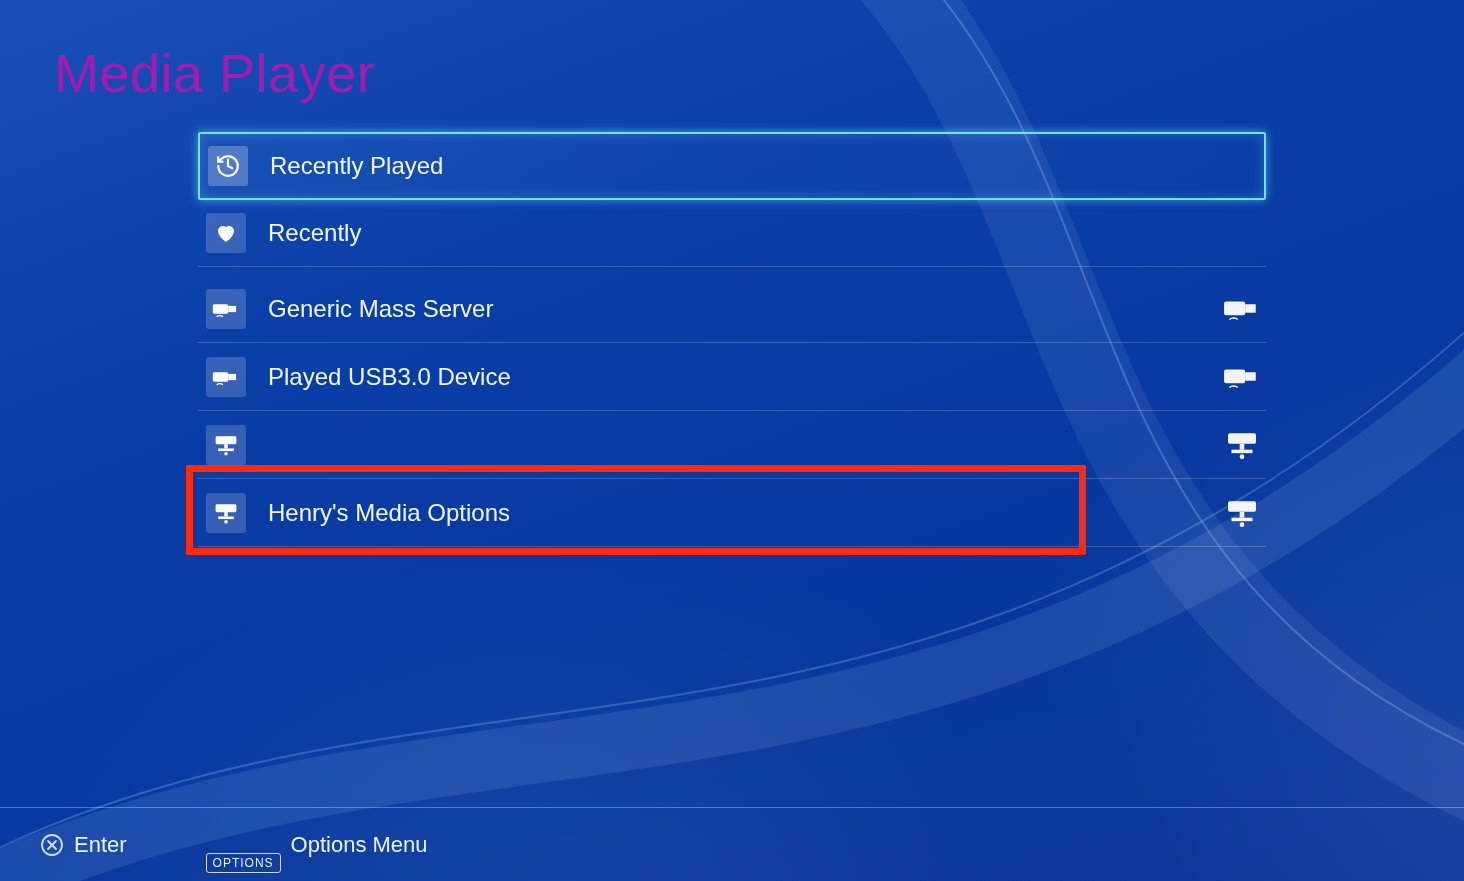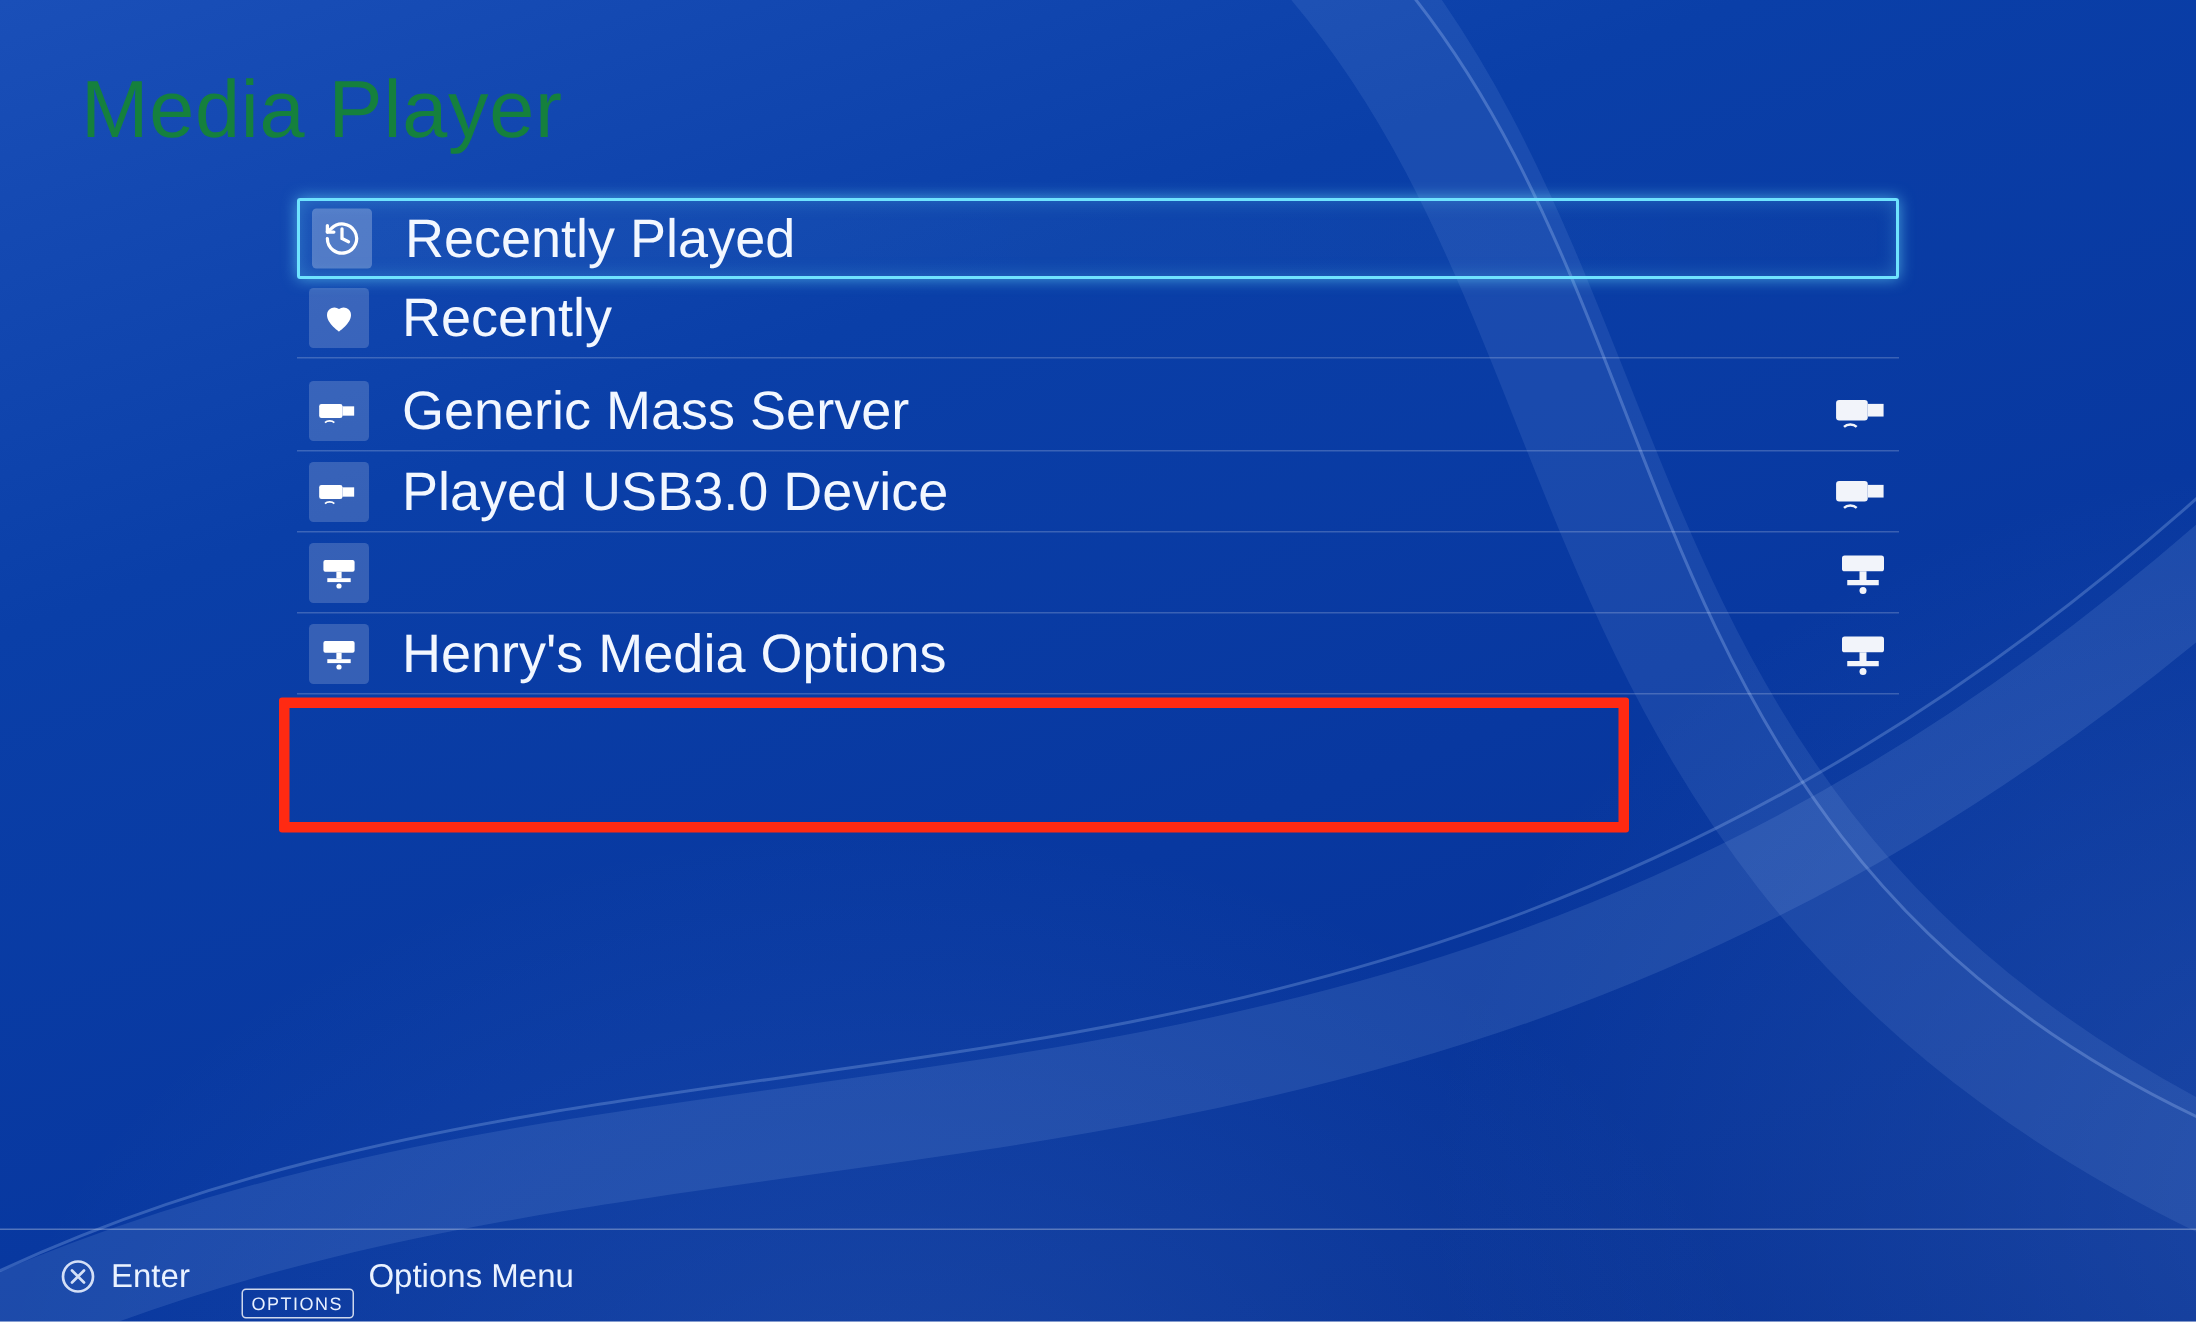--- a/index.html
+++ b/index.html
@@ -16,34 +16,34 @@
   .wave {
     position: absolute; inset: 0; pointer-events: none; overflow: hidden;
   }
   .wave svg { position: absolute; }
   .title {
     position: absolute;
     left: 54px; top: 42px;
     font-size: 54px;
     font-weight: 300;
     letter-spacing: 0.5px;
-    color: #15803d;
+    color: #a21caf;
   }
   .list {
     position: absolute;
     left: 198px; right: 198px;
     top: 132px;
   }
   .row {
     display: flex;
     align-items: center;
-    height: 54px;
+    height: 68px;
     padding-left: 8px;
     border-bottom: 1px solid rgba(255,255,255,0.2);
-    font-size: 36px;
+    font-size: 24px;
     font-weight: 300;
     color: #f2f7ff;
     position: relative;
   }
   .row.selected {
     border: 2px solid #6fe3ff;
     border-radius: 2px;
     box-shadow: 0 0 10px rgba(111,227,255,0.6), inset 0 0 12px rgba(111,227,255,0.25);
     background: linear-gradient(90deg, rgba(120,200,255,0.08), rgba(120,200,255,0.02));
     margin-bottom: -1px;
@@ -70,28 +70,29 @@
   .group-gap { height: 8px; }
   .highlight-box {
     position: absolute;
     border: 7px solid #ff2a12;
     border-radius: 2px;
     pointer-events: none;
   }
   .footer {
     position: absolute;
     left: 0; right: 0; bottom: 0;
-    height: 62px;
+    height: 74px;
     border-top: 1px solid rgba(255,255,255,0.3);
     display: flex;
     align-items: center;
     padding-left: 40px;
     font-size: 22px;
     font-weight: 300;
     color: #eaf2ff;
+    gap: 45px;
   }
   .footer .hint { display: flex; align-items: center; margin-right: 34px; }
   .footer .glyph {
     display: inline-flex; align-items: center; justify-content: center;
     margin-right: 10px;
     opacity: 0.9;
   }
   .opt-badge {
     display: inline-flex; align-items: center; justify-content: center;
     border: 1.5px solid rgba(255,255,255,0.8);

